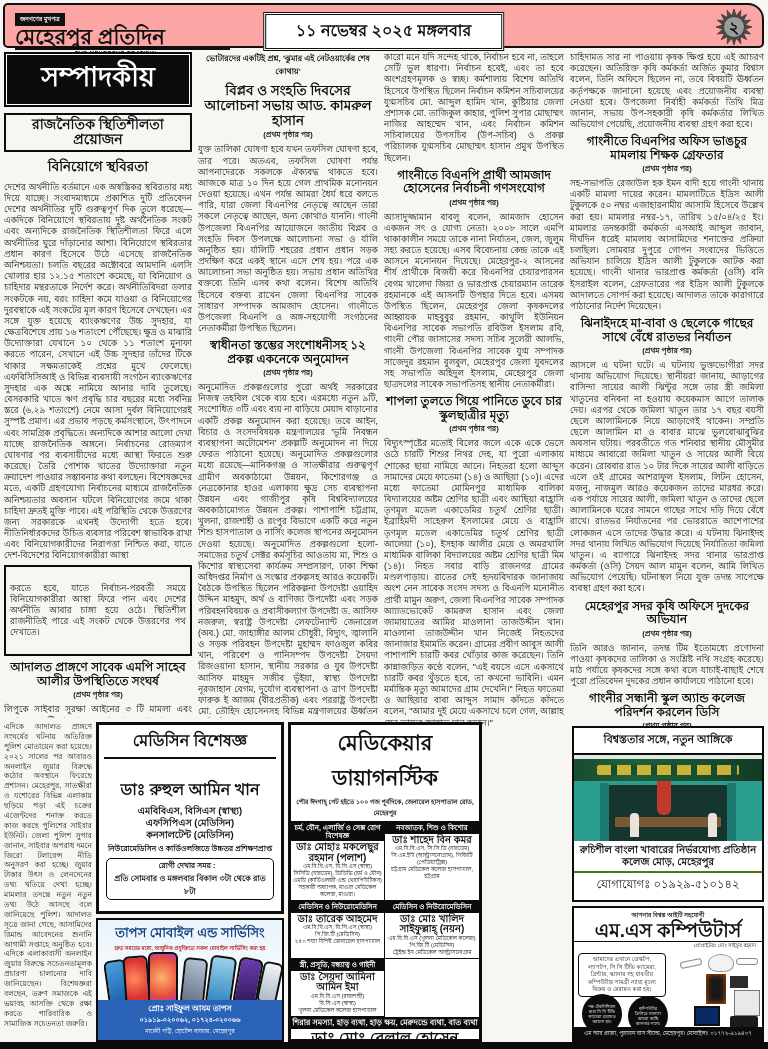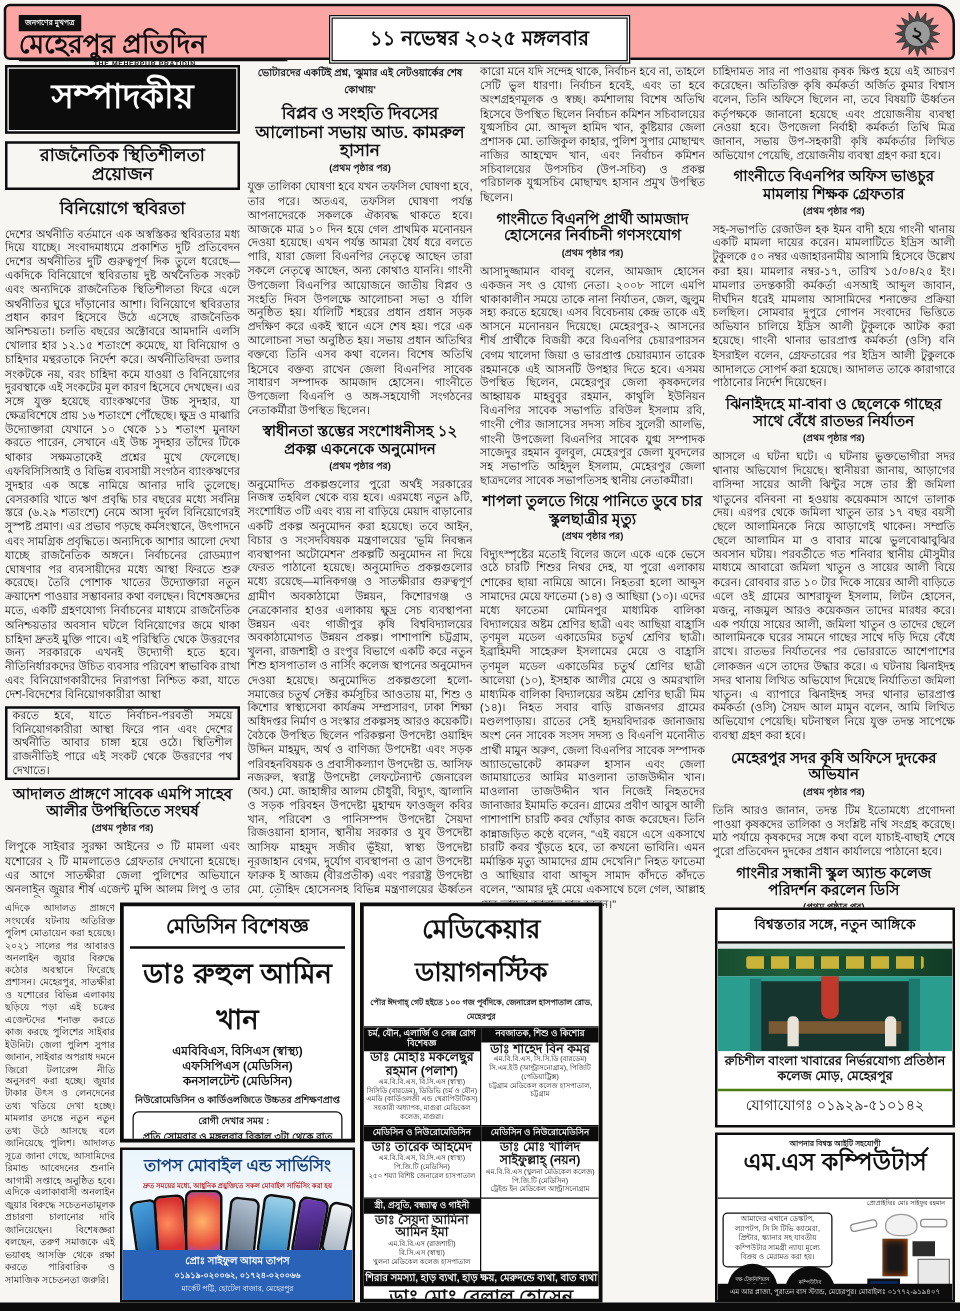--- a/index.html
+++ b/index.html
@@ -30,27 +30,27 @@
   .body-text { font-size:8.8px; line-height:1.27; text-align:justify; }
   .headline { font-weight:bold; text-align:center; line-height:1.12; margin:5px 0 1px; }
   .h-lg { font-size:13.5px; } .h-md { font-size:12px; }
   .cont { font-size:7.5px; font-weight:bold; text-align:center; margin-bottom:3px; }
   .kicker { font-size:8px; font-weight:bold; text-align:center; margin-bottom:1px; }
 
   .editorial-banner { background:#0c0c0c; color:#fff; text-align:center; font-size:27px; font-weight:bold;
     padding:4px 0 6px; box-shadow:inset 0 0 0 2px #0c0c0c, inset 0 0 0 3px #fff; margin-bottom:6px; }
   .ed-headbox { border:2px solid #0c0c0c; text-align:center; font-size:14px; font-weight:bold; padding:2px 1px; line-height:1.1; }
   .ed-subhead { text-align:center; font-size:13.5px; font-weight:bold; margin:4px 0 3px; }
-  .ed-boxed { border:2px solid #0c0c0c; padding:0 4px; margin-top:3px; }
+  .ed-boxed { border:2px solid #0c0c0c; padding:16px 4px; margin-top:3px; }
 
   
   .ad { position:absolute; background:#fff; overflow:hidden; }
   .ad-medicine { left:96px; top:722px; width:188px; height:192px; border:3px solid #0c0c0c; padding:3px 5px; text-align:center; }
   .med-title { font-size:16px; font-weight:bold; border-bottom:2px solid #0c0c0c; padding-bottom:2px; }
-  .med-name { font-size:22px; font-weight:bold; margin:2px 0 1px; }
+  .med-name { font-size:16px; font-weight:bold; margin:18px 0 1px; }
   .med-quals { font-size:9.5px; font-weight:bold; line-height:1.25; }
   .med-note { font-size:7.5px; font-weight:bold; margin-top:2px; }
   .med-visit { border:1.5px solid #0c0c0c; border-radius:5px; margin:3px 2px; padding:1px 2px; }
   .med-visit-label { font-size:7.5px; font-weight:bold; text-align:center; padding-right:6px; }
   .med-visit-time { font-size:8px; font-weight:bold; }
 
   .ad-mobile { left:96px; top:918px; width:188px; height:124px; border:2px solid #0c0c0c;
     background:linear-gradient(180deg,#eaf4fb 0%,#f6fbff 55%,#dcebf7 100%); }
   .mob-title { text-align:center; font-size:13px; font-weight:bold; color:#14407e; padding-top:3px; }
   .mob-tag { text-align:center; font-size:5.5px; color:#b02020; font-weight:bold; margin-top:1px; }
@@ -87,21 +87,21 @@
   .rest-banner { position:absolute; left:44%; top:26px; width:14px; height:34px; background:#c0392b; border-radius:0 0 6px 6px; }
   .rest-pillar1,.rest-pillar2 { position:absolute; top:28px; width:9px; height:58px; background:#1d7a70; }
   .rest-pillar1 { left:14%; } .rest-pillar2 { right:14%; }
   .rest-person1,.rest-person2 { position:absolute; bottom:4px; width:9px; height:24px; background:#e8e4da; border-radius:4px 4px 0 0; }
   .rest-person1 { left:30%; } .rest-person2 { right:24%; }
   .rest-caption { text-align:center; font-size:10px; font-weight:bold; line-height:1.2; padding:3px 2px; white-space:pre-line; }
   .rest-contact { text-align:center; font-size:11.5px; font-weight:normal; border-top:2px solid #4d7c0f; padding:3px 0; }
 
   .ad-comp { left:572px; top:906px; width:192px; height:136px; border:2px solid #0c0c0c; }
   .comp-kicker { text-align:center; font-size:6px; font-weight:bold; padding-top:2px; }
-  .comp-title { text-align:center; font-size:19px; font-weight:bold; line-height:1; border-bottom:1px solid #0c0c0c; padding-bottom:18px; }
+  .comp-title { text-align:center; font-size:19px; font-weight:bold; line-height:1; border-bottom:1px solid #0c0c0c; padding-bottom:1px; }
   .comp-sub { text-align:right; font-size:5px; padding-right:6px; }
   .comp-body { position:relative; height:84px; }
   .comp-services { position:absolute; left:4px; top:3px; width:88px; font-size:5.8px; line-height:1.3;
     border:1px solid #0c0c0c; border-radius:4px; padding:2px 3px; text-align:center; }
   .comp-circle { position:absolute; width:40px; height:40px; background:#0c0c0c; color:#fff; border-radius:50%;
     font-size:4.2px; line-height:1.25; display:flex; align-items:center; justify-content:center; text-align:center; padding:4px; }
   .comp-c1 { left:8px; top:44px; } .comp-c2 { left:54px; top:46px; }
   .comp-collage { position:absolute; right:2px; top:2px; width:92px; height:80px; }
   .dome-cam { position:absolute; right:26px; top:2px; width:26px; height:18px; background:#f2f2f2; border:1px solid #999; border-radius:50% 50% 40% 40%; }
   .bullet-cam1,.bullet-cam2 { position:absolute; width:22px; height:7px; background:#fafafa; border:1px solid #888; border-radius:3px; }

